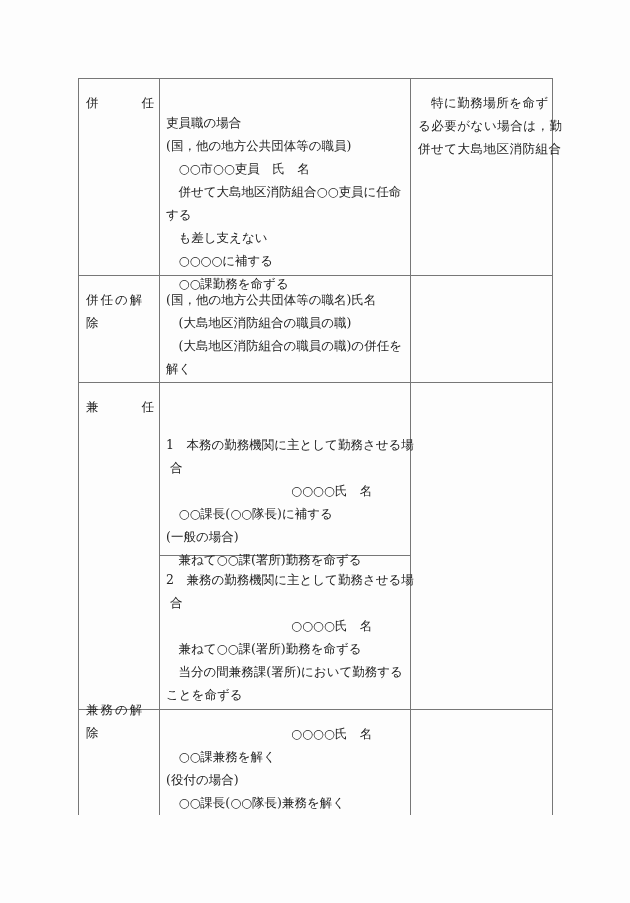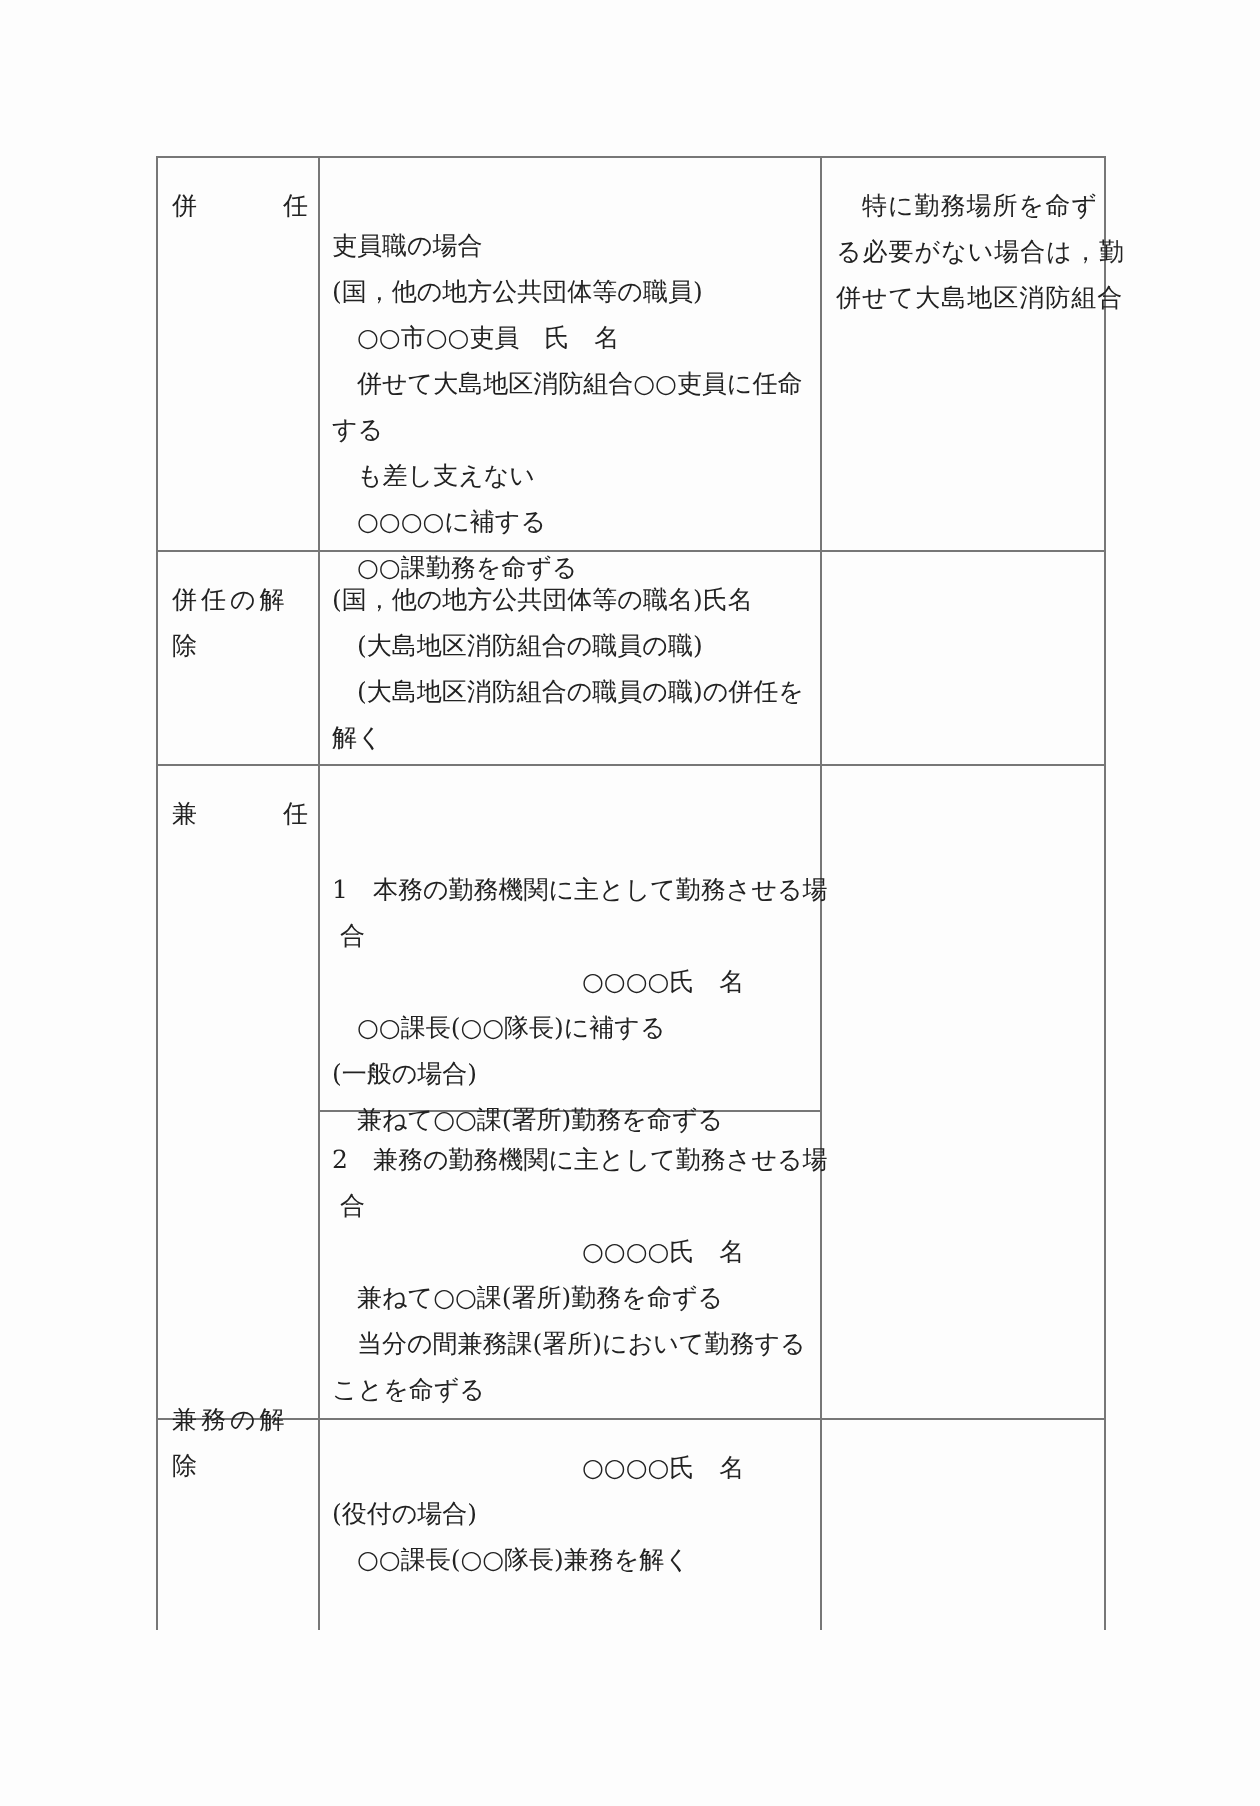--- a/index.html
+++ b/index.html
@@ -77,16 +77,17 @@
     <span class="line"> 合</span>
     <span class="line">　　　　　　　　　　○○○○氏　名</span>
     <span class="line">　兼ねて○○課(署所)勤務を命ずる</span>
     <span class="line">　当分の間兼務課(署所)において勤務する</span>
     <span class="line">ことを命ずる</span>
   </div>
 
   <div class="cell" style="left:8px;top:620px;width:70px;letter-spacing:2px;">兼務の解除</div>
   <div class="cell" style="left:88px;top:644px;width:244px;">
     <span class="line">　　　　　　　　　　○○○○氏　名</span>
+    <span class="line">　○○課兼務を解く</span>
     <span class="line">(役付の場合)</span>
     <span class="line">　○○課長(○○隊長)兼務を解く</span>
   </div>
 </div>
 
 </body></html>

